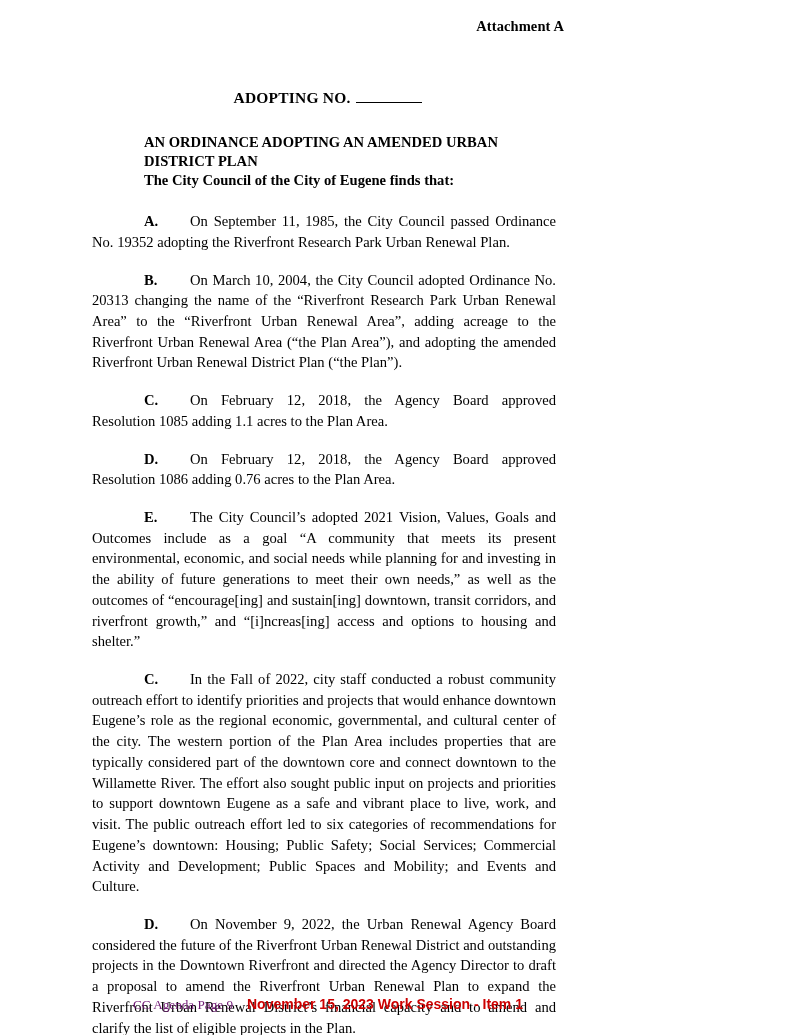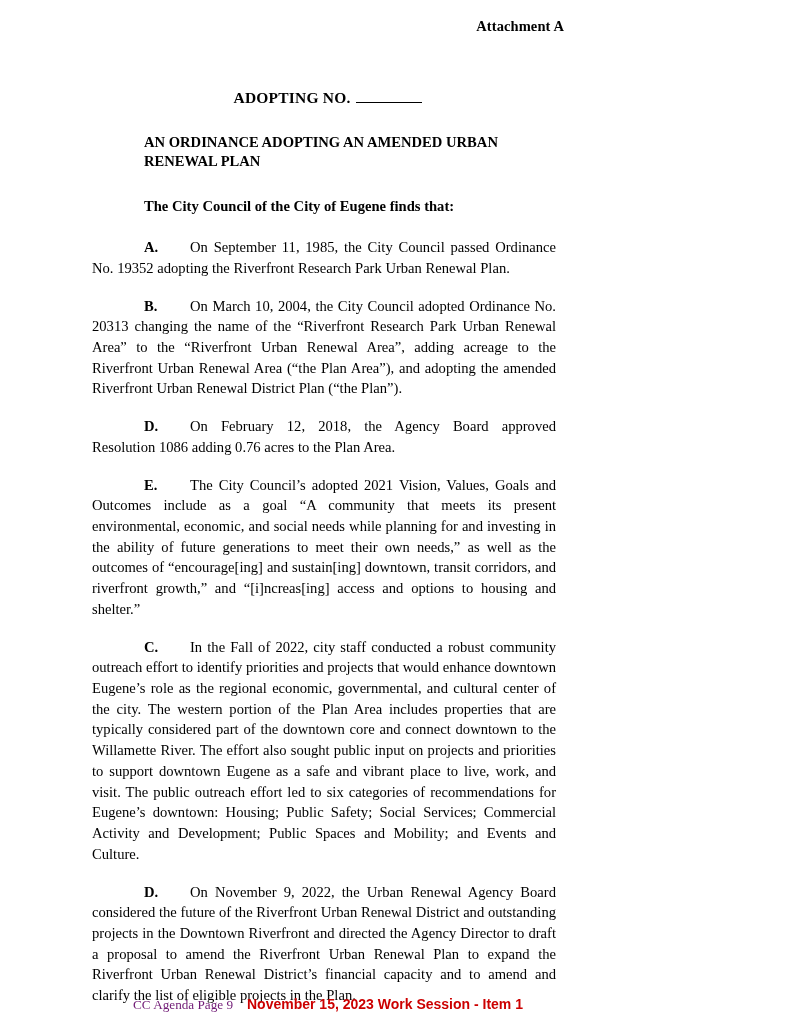--- a/index.html
+++ b/index.html
@@ -49,21 +49,20 @@
   }
   .ord-title {
     margin-top: 26px;
     margin-left: 52px;
     margin-right: 20px;
     font-weight: bold;
     font-size: 14.6px;
     line-height: 1.35;
   }
   .finds {
-    margin-top: 26px;
     margin-left: 52px;
     font-weight: bold;
     font-size: 14.6px;
   }
   .body-block {
     margin-top: 22px;
   }
   p.para {
     margin: 0 8px 0 0;
     padding: 0;
@@ -105,35 +104,38 @@
 
 <div class="page">
 
   <div class="header-right">Attachment A</div>
 
   <div class="title-block">
     <div class="ord-no">
       <span>ADOPTING NO.</span><span class="blank"></span>
     </div>
     <div class="ord-title">
-      <div>AN ORDINANCE ADOPTING AN AMENDED URBAN RENEWAL PLAN</div>
+      <div>AN ORDINANCE ADOPTING AN AMENDED URBAN DISTRICT PLAN</div>
     </div>
     <div class="finds">The City Council of the City of Eugene finds that:</div>
   </div>
 
   <div class="body-block">
 
     <p class="para">
       <span class="lbl">A.</span><span>On September 11, 1985, the City Council passed Ordinance No. 19352 adopting the Riverfront Research Park Urban Renewal Plan.</span>
     </p>
 
     <p class="para">
       <span class="lbl">B.</span><span>On March 10, 2004, the City Council adopted Ordinance No. 20313 changing the name of the “Riverfront Research Park Urban Renewal Area” to the “Riverfront Urban Renewal Area”, adding acreage to the Riverfront Urban Renewal Area (“the Plan Area”), and adopting the amended Riverfront Urban Renewal District Plan (“the Plan”).</span>
     </p>
 
+    <p class="para">
+      <span class="lbl">C.</span><span>On February 12, 2018, the Agency Board approved Resolution 1085 adding 1.1 acres to the Plan Area.</span>
+    </p>
 
     <p class="para">
       <span class="lbl">D.</span><span>On February 12, 2018, the Agency Board approved Resolution 1086 adding 0.76 acres to the Plan Area.</span>
     </p>
 
     <p class="para">
       <span class="lbl">E.</span><span>The City Council’s adopted 2021 Vision, Values, Goals and Outcomes include as a goal “A community that meets its present environmental, economic, and social needs while planning for and investing in the ability of future generations to meet their own needs,” as well as the outcomes of “encourage[ing] and sustain[ing] downtown, transit corridors, and riverfront growth,” and “[i]ncreas[ing] access and options to housing and shelter.”</span>
     </p>
 
     <p class="para">

